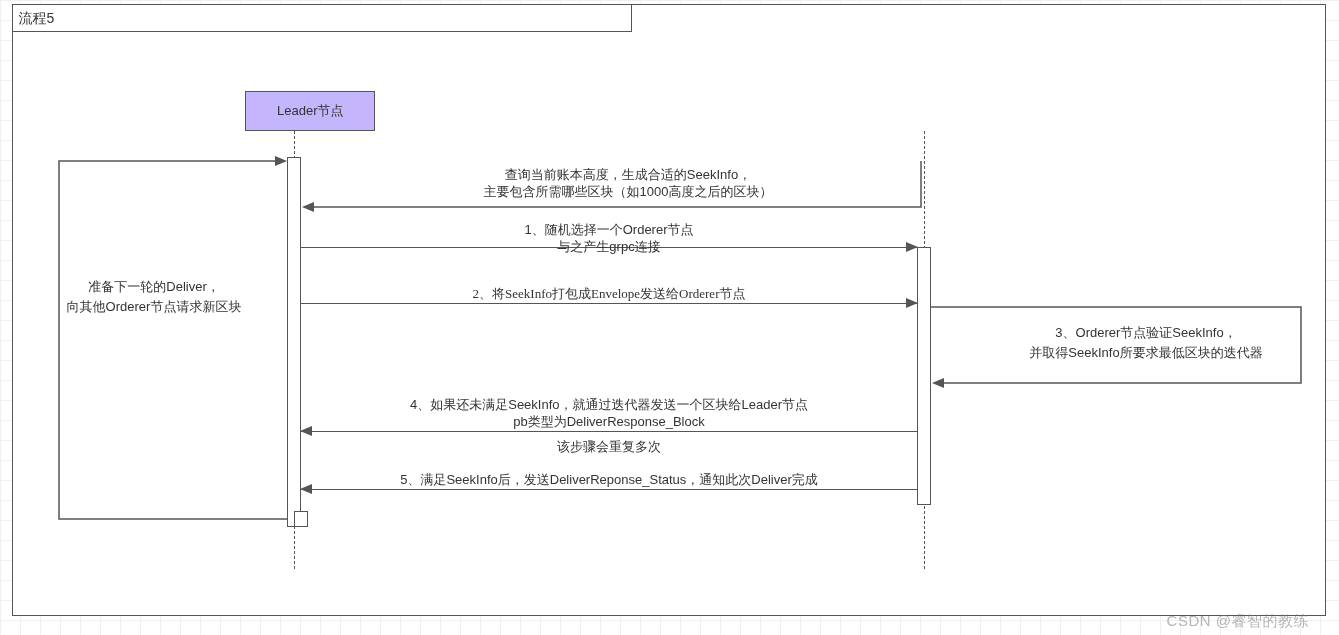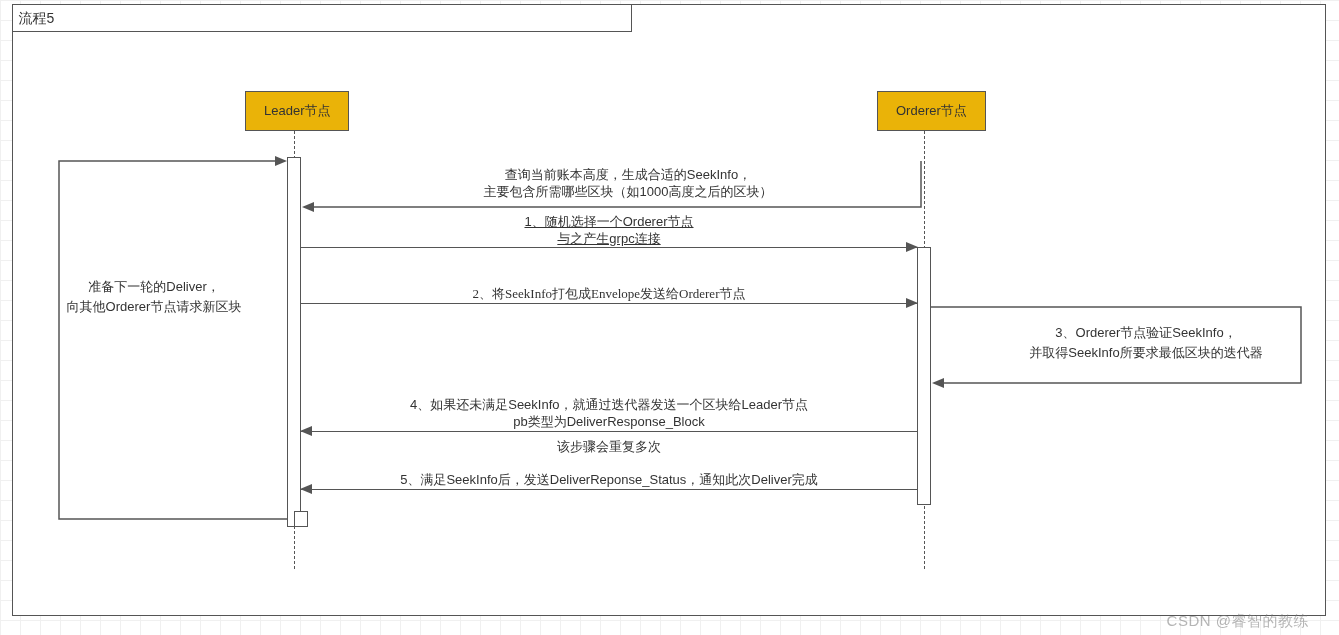--- a/index.html
+++ b/index.html
@@ -32,22 +32,22 @@
     height: 28px;
     border: 1.5px solid #555;
     background: #fff;
     padding-left: 6px;
     line-height: 26px;
     font-size: 14px;
   }
   .actor-box {
     position: absolute;
     border: 1.5px solid #555;
-    background: #eab308;
-    padding: 10px 18px;
+    background: #c4b5fd;
+    padding: 10px 31px;
     text-align: right;
     white-space: nowrap;
   }
   .lifeline {
     position: absolute;
     border-left: 1.5px dashed #555;
     width: 0;
   }
   .activation {
     position: absolute;
@@ -114,44 +114,41 @@
 </style>
 </head>
 <body>
 
 <div class="frame">
   <div class="frame-title-tab">流程5</div>
 
   <div class="actor-box" style="left:232px; top:86px;">
     <span>Leader节点</span>
   </div>
-  <div class="actor-box" style="left:864px; top:86px;">
-    <span>Orderer节点</span>
-  </div>
 
   <div class="lifeline" style="left:281px; top:126px; height:438px;"></div>
   <div class="lifeline" style="left:911px; top:126px; height:438px;"></div>
 
   <div class="activation" style="left:274px; top:152px; height:370px;"></div>
 
   <div class="activation" style="left:281px; top:506px; height:16px;"></div>
 
   <div class="activation" style="left:904px; top:242px; height:258px;"></div>
 
   <svg class="self-loop" style="left:288px; top:152px;" width="630" height="60">
     <path d="M620 4 L620 50 L12 50" fill="none" stroke="#555" stroke-width="1.5"></path>
     <polygon points="1,50 13,45 13,55" fill="#555"></polygon>
   </svg>
   <div class="msg-label" style="left:380px; top:162px; width:470px;">
     <div>查询当前账本高度，生成合适的SeekInfo，</div>
     <div>主要包含所需哪些区块（如1000高度之后的区块）</div>
   </div>
 
   <div class="hline arr-right" style="left:288px; top:242px; width:616px;"></div>
-  <div class="msg-label" style="left:288px; top:209px; width:616px;text-decoration:underline;">
+  <div class="msg-label" style="left:288px; top:217px; width:616px;">
     <div>1、随机选择一个Orderer节点</div>
     <div>与之产生grpc连接</div>
   </div>
 
   <div class="hline arr-right" style="left:288px; top:298px; width:616px;"></div>
   <div class="msg-label" style="left:288px; top:281px; width:616px;font-family:Liberation Serif, serif;">
     <div>2、将SeekInfo打包成Envelope发送给Orderer节点</div>
   </div>
 
   <svg class="self-loop" style="left:918px; top:298px;" width="382" height="90">

